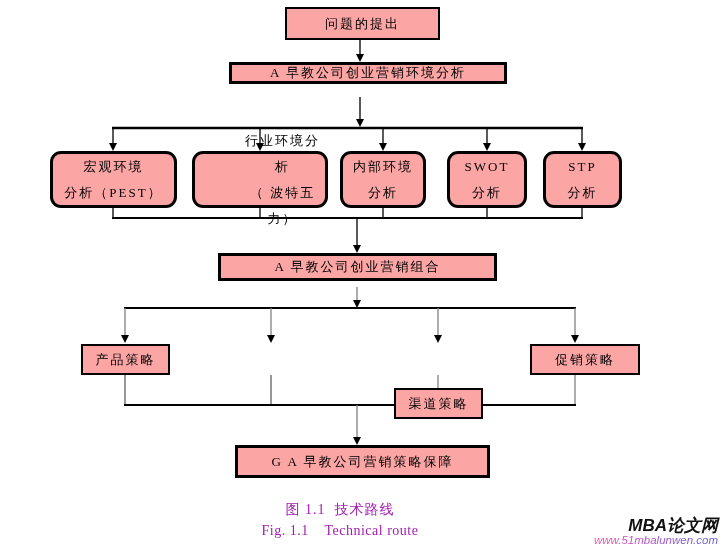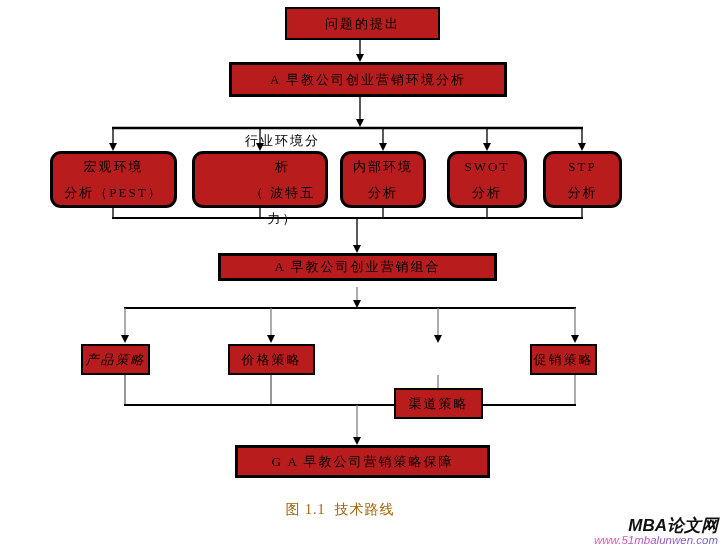--- a/index.html
+++ b/index.html
@@ -7,51 +7,51 @@
     position:relative;
     width:721px;height:551px;
     background:#ffffff;
     font-family:"Liberation Serif","DejaVu Serif",serif;
     overflow:hidden;
   }
   .stage svg{position:absolute;left:0;top:0;}
   .node{
     position:absolute;
     box-sizing:border-box;
-    background:#b91c1c;
+    background:#fca5a5;
     border:2px solid #000;
     display:flex;
     flex-direction:column;
     align-items:center;
     justify-content:center;
     text-align:center;
     font-size:13px;
     color:#000;
     letter-spacing:2px;
     line-height:1.35;
   }
   .b1{left:285px;top:7px;width:155px;height:33px;}
-  .b2{left:229px;top:62px;width:278px;height:35px;border-width:3px;}
+  .b2{left:229px;top:62px;width:278px;height:22px;border-width:3px;}
   .r3{top:151px;height:57px;border-width:3px;line-height:26px;border-radius:11px;}
   .bxA{left:50px;width:127px;}
   .bxB{left:192px;width:136px;padding-left:45px;}
   .bxC{left:340px;width:86px;}
   .bxD{left:447px;width:80px;}
   .bxE{left:543px;width:79px;}
   .b4{left:218px;top:253px;width:279px;height:28px;border-width:3px;}
   .r5{top:344px;height:31px;}
-  .bxP1{left:81px;width:69px;font-style:italic;}
+  .bxP1{left:81px;width:89px;}
   .bxP2{left:228px;width:87px;}
   .bxP3{left:394px;width:89px;margin-top:44px;}
-  .bxP4{left:530px;width:67px;}
+  .bxP4{left:530px;width:110px;}
   .b6{left:235px;top:445px;width:255px;height:33px;border-width:3px;}
   .pre{white-space:pre;}
   .caption{
     position:absolute;left:0;width:680px;
-    text-align:center;color:#a16207;
+    text-align:center;color:#a21caf;
     font-size:14px;letter-spacing:1px;
   }
   .caption-cn{top:501px;}
   .caption-en{top:523px;letter-spacing:0.5px;}
   .wm-site{
     position:absolute;right:3px;top:514px;
     font-family:"Liberation Sans","DejaVu Sans",sans-serif;
     font-style:italic;font-weight:bold;
     font-size:17px;color:#111;letter-spacing:0;
   }
@@ -168,32 +168,30 @@
     <div>分析</div>
   </div>
 
   <div class="node b4">
     <span>A 早教公司创业营销组合</span>
   </div>
 
   <div class="node r5 bxP1">
     <span>产品策略</span>
   </div>
-  <div class="node r5 bxP2">
-    <span>价格策略</span>
-  </div>
   <div class="node r5 bxP3">
     <span>渠道策略</span>
   </div>
   <div class="node r5 bxP4">
     <span>促销策略</span>
   </div>
 
   <div class="node b6">
     <span>G A 早教公司营销策略保障</span>
   </div>
 
   <div class="caption caption-cn pre">图 1.1  技术路线</div>
+  <div class="caption caption-en pre">Fig. 1.1    Technical route</div>
 
   <div class="wm-site">MBA论文网</div>
   <div class="wm-url">www.51mbalunwen.com</div>
 
 </div>
 
 </body></html>

